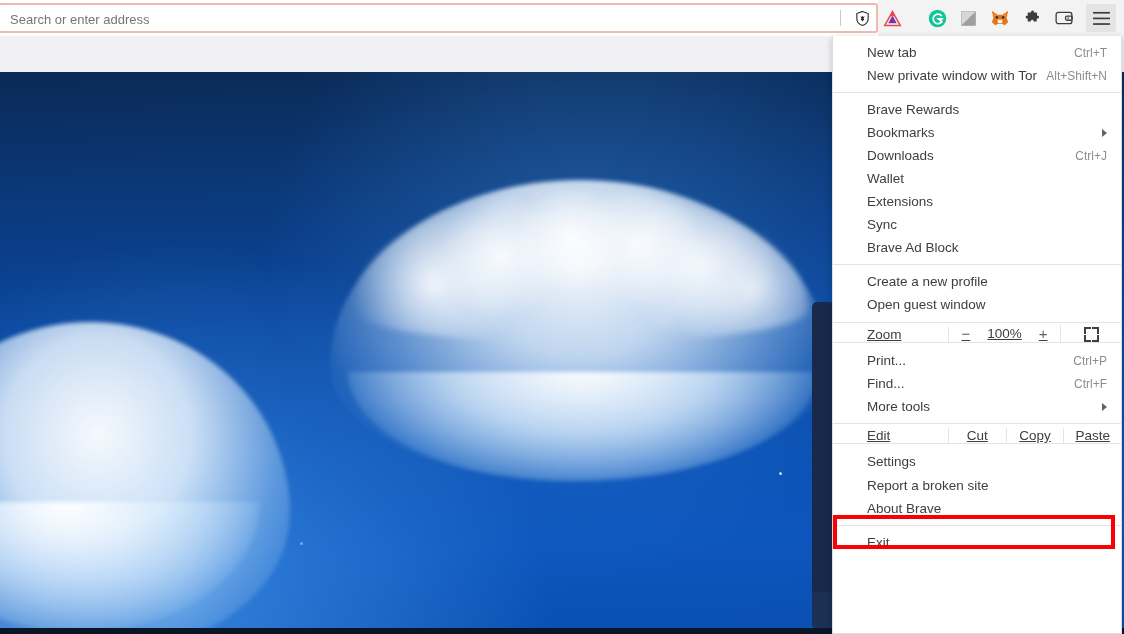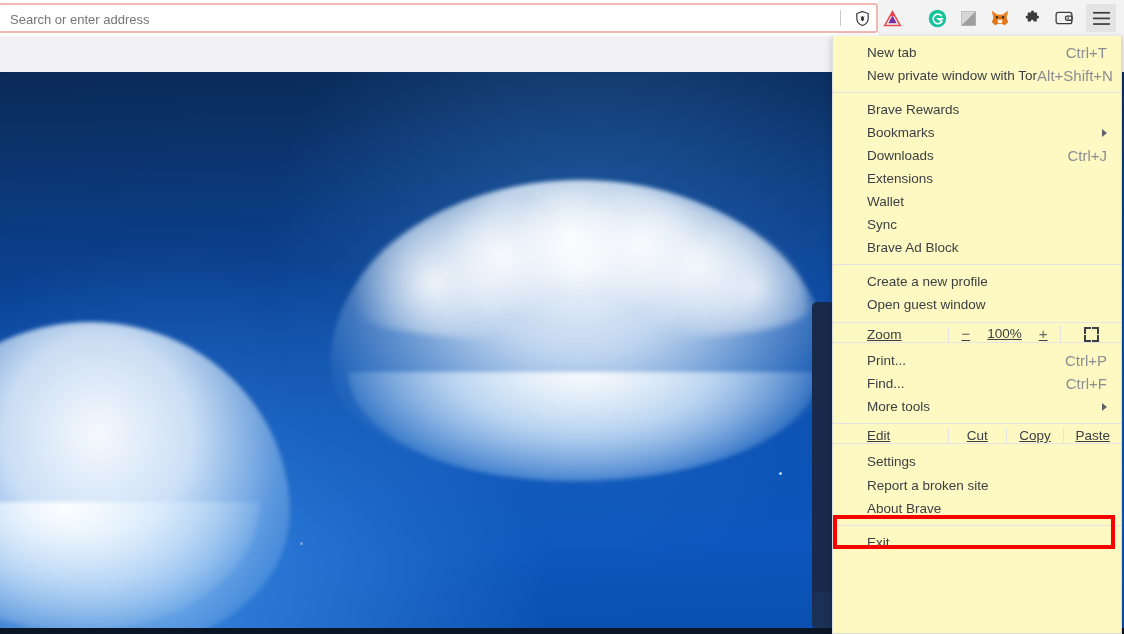--- a/index.html
+++ b/index.html
@@ -145,33 +145,33 @@
     position:absolute; left:812px; top:520px; width:22px; height:36px;
     background:#1b3055; border-radius:4px;
   }
   .page-bottom-strip{
     position:absolute; left:0; bottom:0; width:1124px; height:6px; background:#0a1526;
   }
 
   
   .menu{
     position:absolute; left:832px; top:36px; width:290px; height:598px;
-    background:#fef9c3;
+    background:#ffffff;
     border:1px solid #dcdcdc; border-top:none;
     box-shadow:0 2px 7px rgba(0,0,0,.20);
     font-size:13.5px; color:#3c4043;
     padding-top:5px;
   }
   .mi{
     position:relative; height:23px; display:flex; align-items:center;
     padding:0 14px 0 34px; cursor:default; white-space:nowrap;
   }
   .mi .lbl{ flex:0 0 auto; }
   .mi .accel{
-    margin-left:auto; color:#8a8d91; font-size:15px;
+    margin-left:auto; color:#8a8d91; font-size:12px;
   }
   .mi .arrow{
     margin-left:auto; width:0; height:0;
     border-left:5px solid #5f6368;
     border-top:4px solid transparent; border-bottom:4px solid transparent;
   }
   .sep{ height:1px; background:#e4e4e4; margin:5px 0; }
 
   
   .rowbar{
@@ -344,24 +344,24 @@
     </div>
     <div class="mi">
       <span class="lbl">Bookmarks</span>
       <span class="arrow"></span>
     </div>
     <div class="mi">
       <span class="lbl">Downloads</span>
       <span class="accel">Ctrl+J</span>
     </div>
     <div class="mi">
+      <span class="lbl">Wallet</span>
+    </div>
+    <div class="mi">
       <span class="lbl">Extensions</span>
-    </div>
-    <div class="mi">
-      <span class="lbl">Wallet</span>
     </div>
     <div class="mi">
       <span class="lbl">Sync</span>
     </div>
     <div class="mi">
       <span class="lbl">Brave Ad Block</span>
     </div>
 
     <div class="sep"></div>
 

